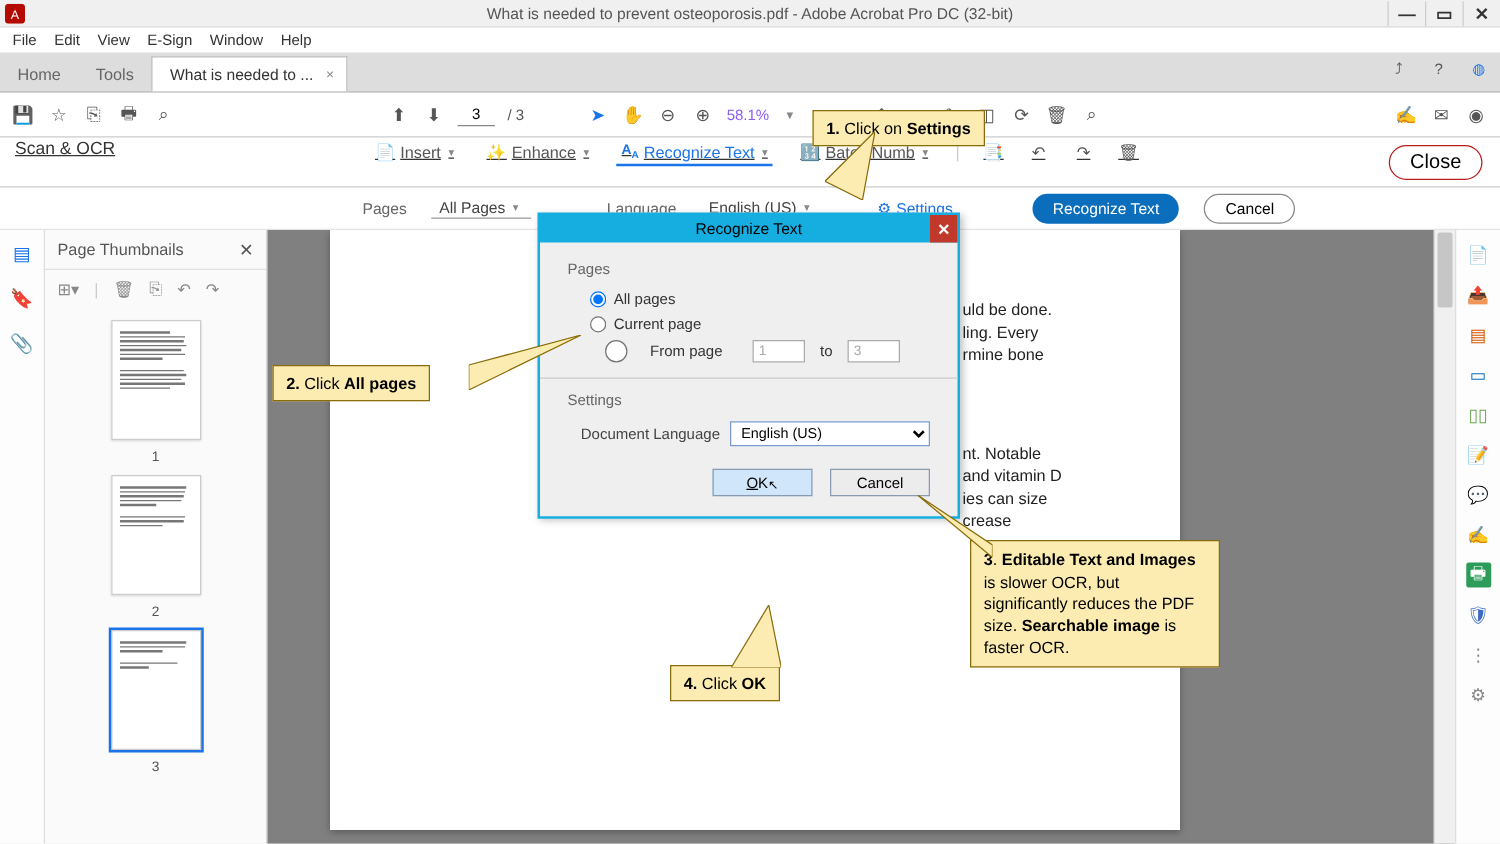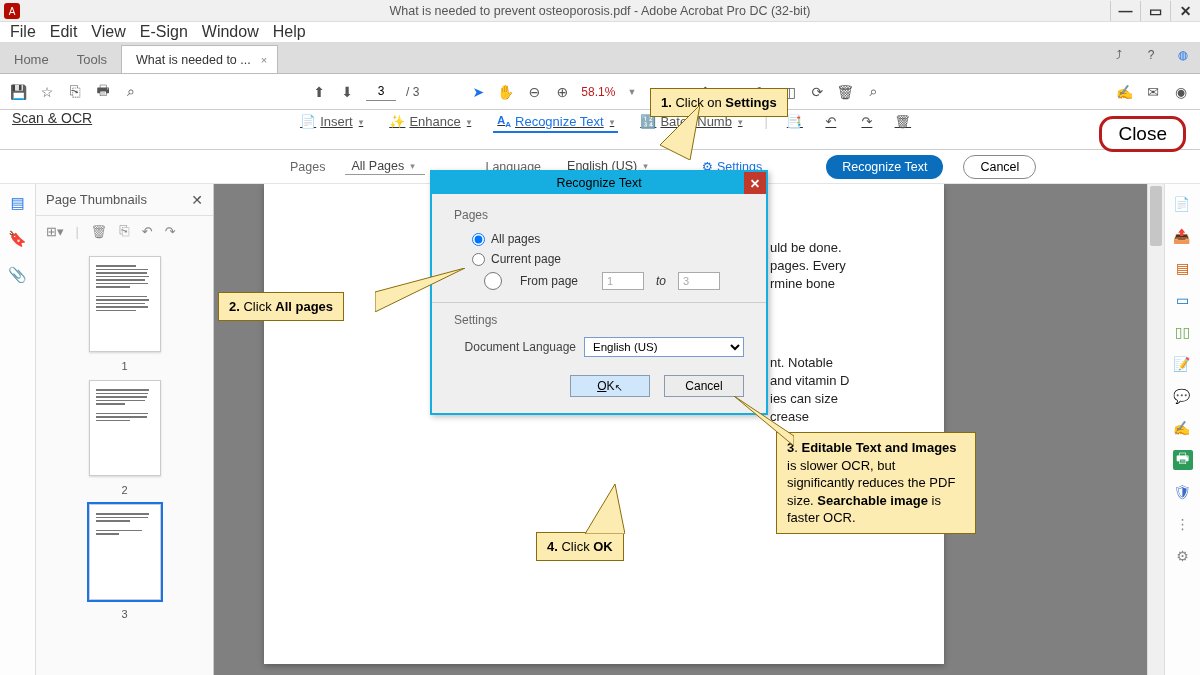--- a/index.html
+++ b/index.html
@@ -2,39 +2,39 @@
 <html><head>
 <meta charset="utf-8">
 <style>
   * { box-sizing: border-box; margin: 0; padding: 0; font-family: "Segoe UI", Arial, sans-serif; }
   body { width: 1200px; height: 675px; background: #fff; overflow: hidden; font-size: 12px; color: #333; position: relative; }
   .title-bar { height: 22px; background: #f0f0f0; display: flex; align-items: center; border-bottom: 1px solid #ddd; position: relative; }
   .title-bar .app-icon { width: 16px; height: 16px; margin: 0 4px; }
   .title-bar .title-text { position:absolute; left:50%; transform:translateX(-50%); font-size: 12.5px; color:#555; }
   .title-bar .win-controls { margin-left:auto; display:flex; }
   .title-bar .win-btn { width:30px; height:20px; display:flex; align-items:center; justify-content:center; font-size:14px; font-weight:bold; border-left:1px solid #ccc; cursor:default; }
-  .menu-bar { height: 20px; display:flex; align-items:center; gap:2px; padding-left:4px; font-size:16px; color:#333; }
+  .menu-bar { height: 20px; display:flex; align-items:center; gap:2px; padding-left:4px; font-size:12px; color:#333; }
   .menu-bar span { padding: 2px 6px; }
   .tab-bar { height: 32px; background:#ddd; display:flex; align-items:flex-end; border-bottom:1px solid #bbb; position:relative; }
   .tab-bar .home-tab, .tab-bar .tools-tab { padding: 8px 14px 6px; font-size:13px; color:#666; }
   .tab-bar .doc-tab { background:#fff; border-top:1px solid #bbb; border-left:1px solid #bbb; border-right:1px solid #bbb; padding:7px 10px 6px 14px; font-size:12.5px; color:#333; display:flex; align-items:center; gap:10px;  }
   .tab-bar .doc-tab .close-x { color:#888; font-size:11px; }
   .tab-bar .right-icons { position:absolute; right:8px; top:4px; display:flex; gap:14px; align-items:center; }
   .toolbar-main { height: 36px; border-bottom:1px solid #ccc; display:flex; align-items:center; padding:0 10px; gap:10px; font-size:14px; color:#555; }
   .tb-icon { width:18px; height:18px; display:inline-flex; align-items:center; justify-content:center; color:#555; }
   .toolbar-main .spacer { flex:0 0 150px; }
   .page-num-input { width:30px; height:18px; border:none; border-bottom:1px solid #888; text-align:center; font-size:12px; }
-  .zoom-val { font-size:12px; color:#b91c1c; }
+  .zoom-val { font-size:12px; color:#8b5cf6; }
   .dd-caret { font-size:9px; color:#888; margin-left:2px; }
   .scan-bar { height:40px; border-bottom:1px solid #ccc; display:flex; align-items:flex-start; padding:0 12px; gap:4px; position:relative;text-decoration:underline; }
   .scan-bar .title-left { font-size:14px; color:#333; width:280px; }
   .scan-bar .mid-items { display:flex; align-items:center; gap:18px; font-size:13px; color:#555; }
   .scan-bar .mid-items .item { display:flex; align-items:center; gap:4px; padding:4px 4px; }
   .scan-bar .mid-items .active { color:#1a73e8; border-bottom:2px solid #1a73e8; padding-bottom:2px; }
-  .scan-bar .close-btn { position:absolute; right:14px; top:6px; border:3px solid #b91c1c; border-radius:14px; padding:4px 16px; font-size:19px; background:#fff; }
+  .scan-bar .close-btn { position:absolute; right:14px; top:6px; border:1px solid #b91c1c; border-radius:14px; padding:4px 16px; font-size:16px; background:#fff; }
   .settings-row { height:34px; display:flex; align-items:center; gap:20px; padding-left:290px; font-size:12.5px; color:#444; border-bottom:1px solid #e4e4e4; }
   .settings-row .lbl { color:#666; }
   .settings-row .dd { display:inline-flex; align-items:center; gap:4px; border-bottom:1px solid #999; padding:1px 4px 1px 6px; min-width:80px; }
   .settings-row .gear-link { color:#1a73e8; display:flex; align-items:center; gap:4px; }
   .settings-row .recognize-btn { background:#0a6ebd; color:#fff; border:none; border-radius:14px; padding:5px 16px; font-size:12.5px; }
   .settings-row .cancel-btn { background:#fff; border:1px solid #888; border-radius:14px; padding:4px 16px; font-size:12.5px; }
   .main-area { position:absolute; top:184px; left:0; right:0; bottom:0; background:#fff; display:flex; }
   .left-rail { width:36px; background:#fdfdfd; border-right:1px solid #ddd; display:flex; flex-direction:column; align-items:center; padding-top:10px; gap:18px; }
   .left-rail .rail-icon { color:#555; font-size:15px; }
   .thumb-panel { width:178px; border-right:1px solid #ccc; background:#fafafa; }
@@ -251,21 +251,21 @@
             <span style="width:40%"></span>
           </div>
         </div>
       <div class="thumb-num">3</div>
     </div>
   </div>
   <div class="doc-view">
     <div style="position:absolute; left:50px; top:0; width:680px; height:480px; background:#fff; box-shadow:0 2px 6px rgba(0,0,0,.3);"></div>
     <div class="doc-page-frag">
       <div>uld be done.</div>
-      <div>pages. Every</div>
+      <div>ling. Every</div>
       <div>rmine bone</div>
       <div style="height:60px"></div>
       <div>nt. Notable</div>
       <div>and vitamin D</div>
       <div>ies can size</div>
       <div>crease</div>
     </div>
   </div>
   <div class="right-rail">
     <span class="r-icon" style="color:#c0392b">📄</span>
@@ -300,21 +300,21 @@
     </div>
     <div class="radio-row">
       <input type="radio" style="">
       <span>Current page</span>
     </div>
     <div class="radio-row from-to">
       <input type="radio" style="">
       <span>From page</span>
       <span style="width:12px"></span>
       <input type="text" value="1" style="">
-      <span style="margin:0 6px;font-style:italic;">to</span>
+      <span style="margin:0 6px;">to</span>
       <input type="text" value="3" style="">
     </div>
     <hr class="dlg-hr">
     <div class="dlg-section-label">Settings</div>
     <div class="setting-line">
       <label>Document Language</label>
       <select><option>English (US)</option></select>
     </div>
     <div class="dlg-btns">
       <button class="ok"><span style="text-decoration:underline">O</span>K<span style="position:relative;top:1px;font-size:10px;">↖</span></button>

